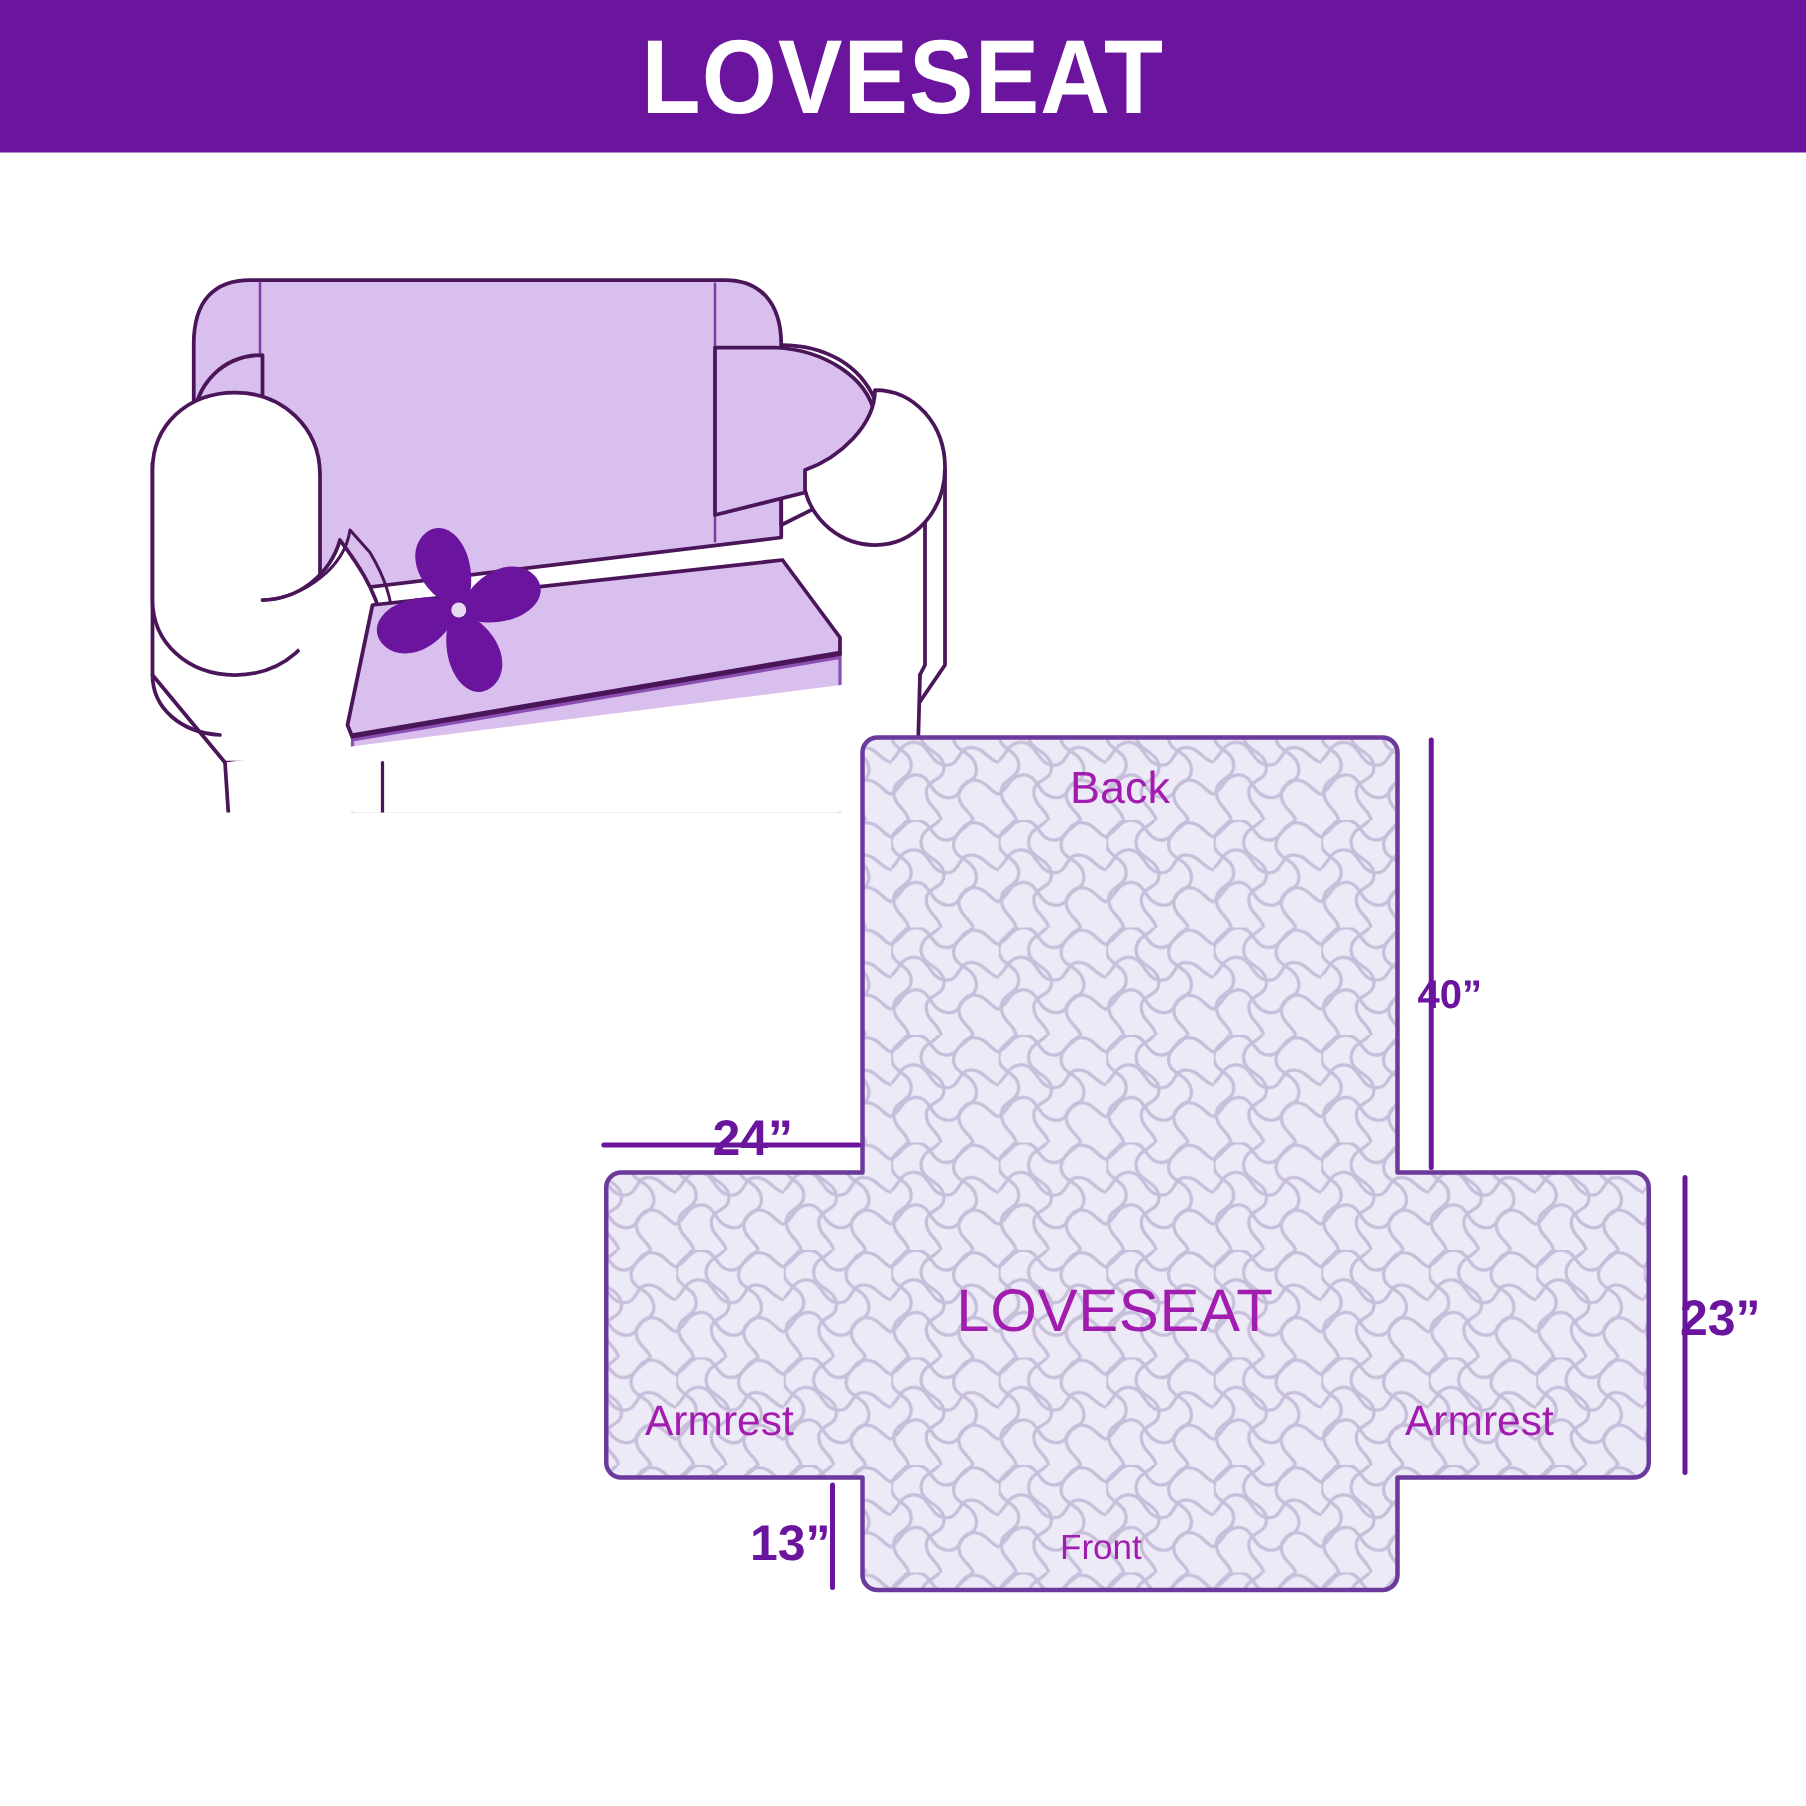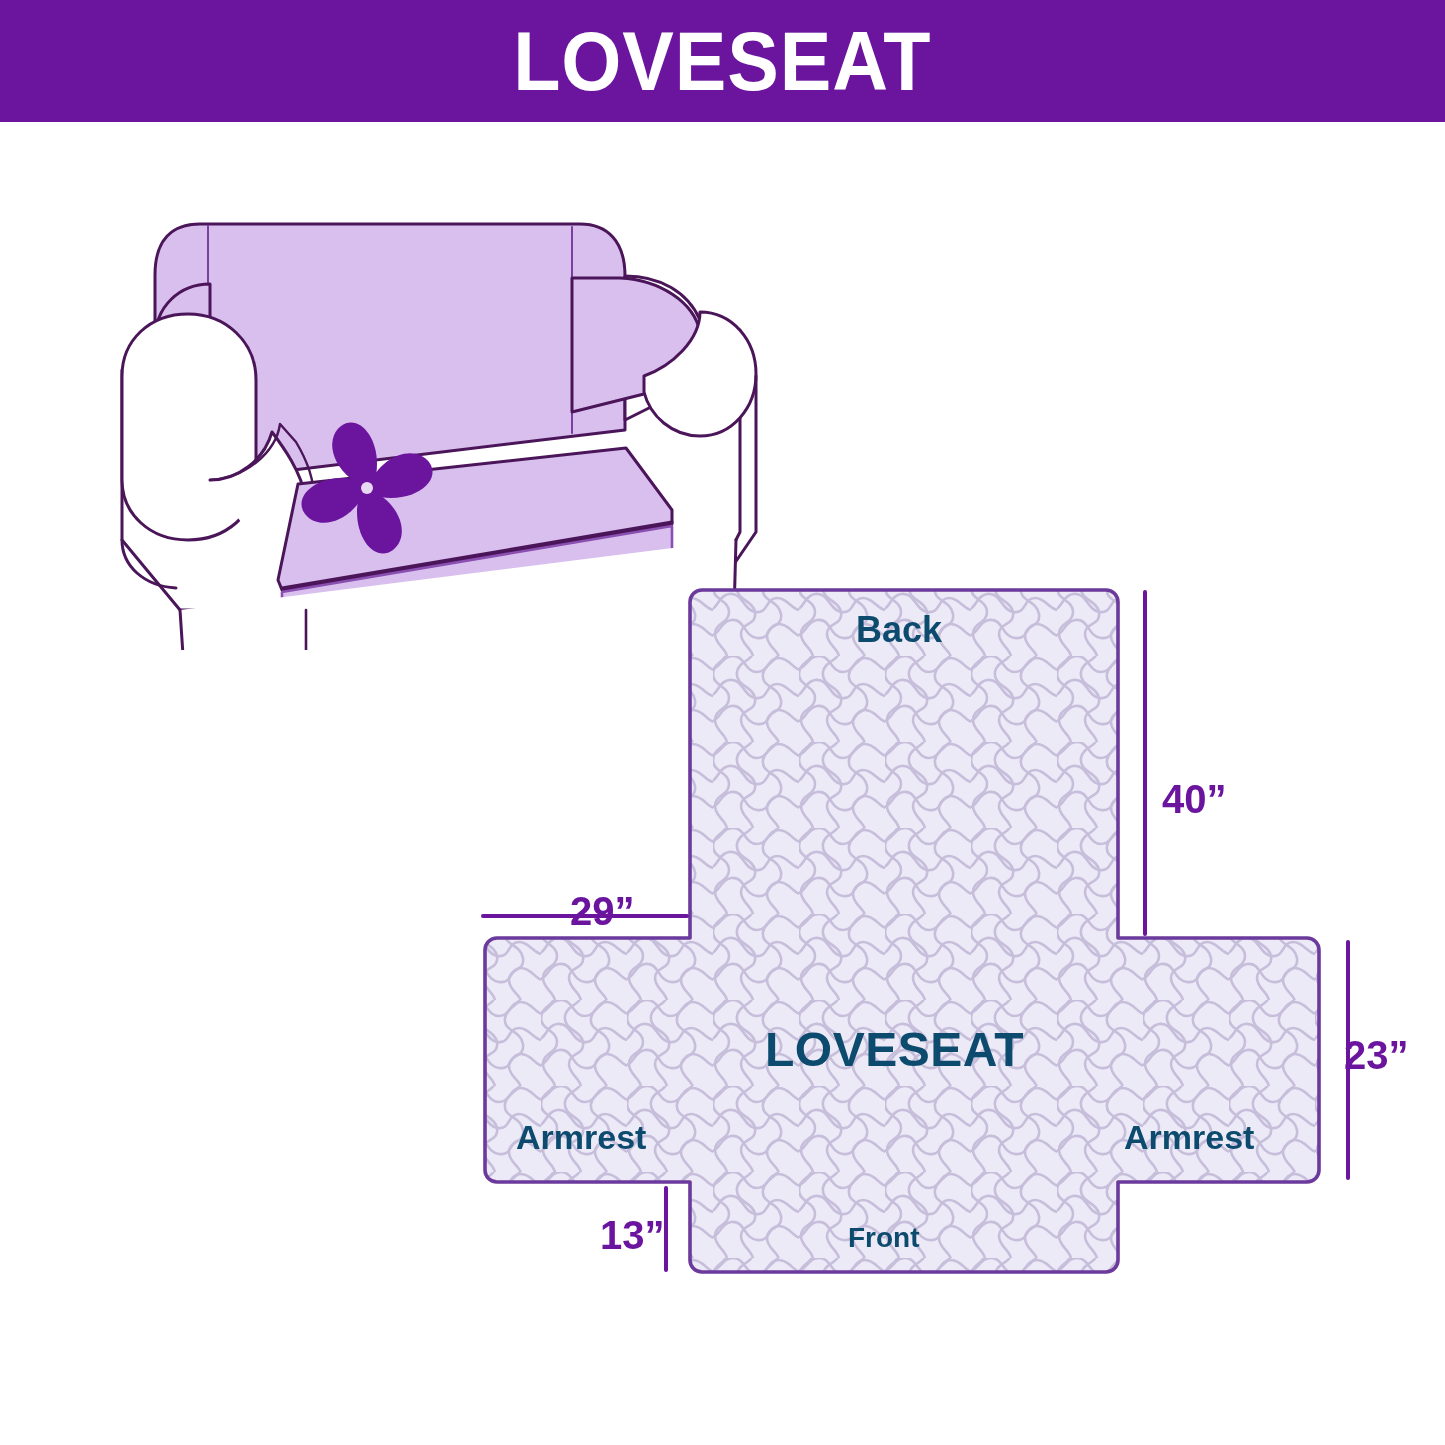--- a/index.html
+++ b/index.html
@@ -57,41 +57,41 @@
     left: 455px;
     top: 570px;
     width: 990px;
     height: 810px;
   }
   #cover-diagram svg { display: block; width: 100%; height: 100%; }
 
   
   .diag-label {
     position: absolute;
-    color: #0c4a6e;
-    font-family: "Liberation Sans", sans-serif;
-    font-weight: bold;
+    color: #a21caf;
+    font-family: "Liberation Sans", sans-serif;
+    font-weight: normal;
     white-space: nowrap;
     line-height: 1;
   }
   #label-back      { left: 856px;  top: 612px;  font-size: 36px; }
   #label-loveseat  { left: 765px;  top: 1026px; font-size: 48px; letter-spacing: 0.5px; }
   #label-armrest-left  { left: 516px; top: 1120px; font-size: 34px; }
   #label-armrest-right { left: 1124px; top: 1120px; font-size: 34px; }
   #label-front     { left: 848px;  top: 1224px; font-size: 28px; }
 
   .dim-label {
     position: absolute;
     color: #6B149E;
     font-family: "Liberation Sans", sans-serif;
     font-weight: bold;
     white-space: nowrap;
     line-height: 1;
   }
-  #dim-40 { left: 1134px; top: 779px;  font-size: 40px; margin-left: 28px; }
+  #dim-40 { left: 1134px; top: 779px;  font-size: 32px; }
   #dim-23 { left: 1344px; top: 1035px; font-size: 40px; }
   #dim-24 { left: 570px;  top: 891px;  font-size: 40px; }
   #dim-13 { left: 600px;  top: 1215px; font-size: 40px; text-align: right; }
   #dim-46 { left: 874px;  top: 1310px; font-size: 34px; }
 </style>
 </head>
 <body>
 
 <div id="page">
 
@@ -216,19 +216,19 @@
   <div class="diag-label" id="label-armrest-left">Armrest</div>
 
   <div class="diag-label" id="label-armrest-right">Armrest</div>
 
   <div class="diag-label" id="label-front">Front</div>
 
   <div class="dim-label" id="dim-40">40”</div>
 
   <div class="dim-label" id="dim-23">23”</div>
 
-  <div class="dim-label" id="dim-24">29”</div>
+  <div class="dim-label" id="dim-24">24”</div>
 
   <div class="dim-label" id="dim-13">13”</div>
 
   <div class="dim-label" id="dim-46">46</div>
 
 </div>
 
 </body></html>

